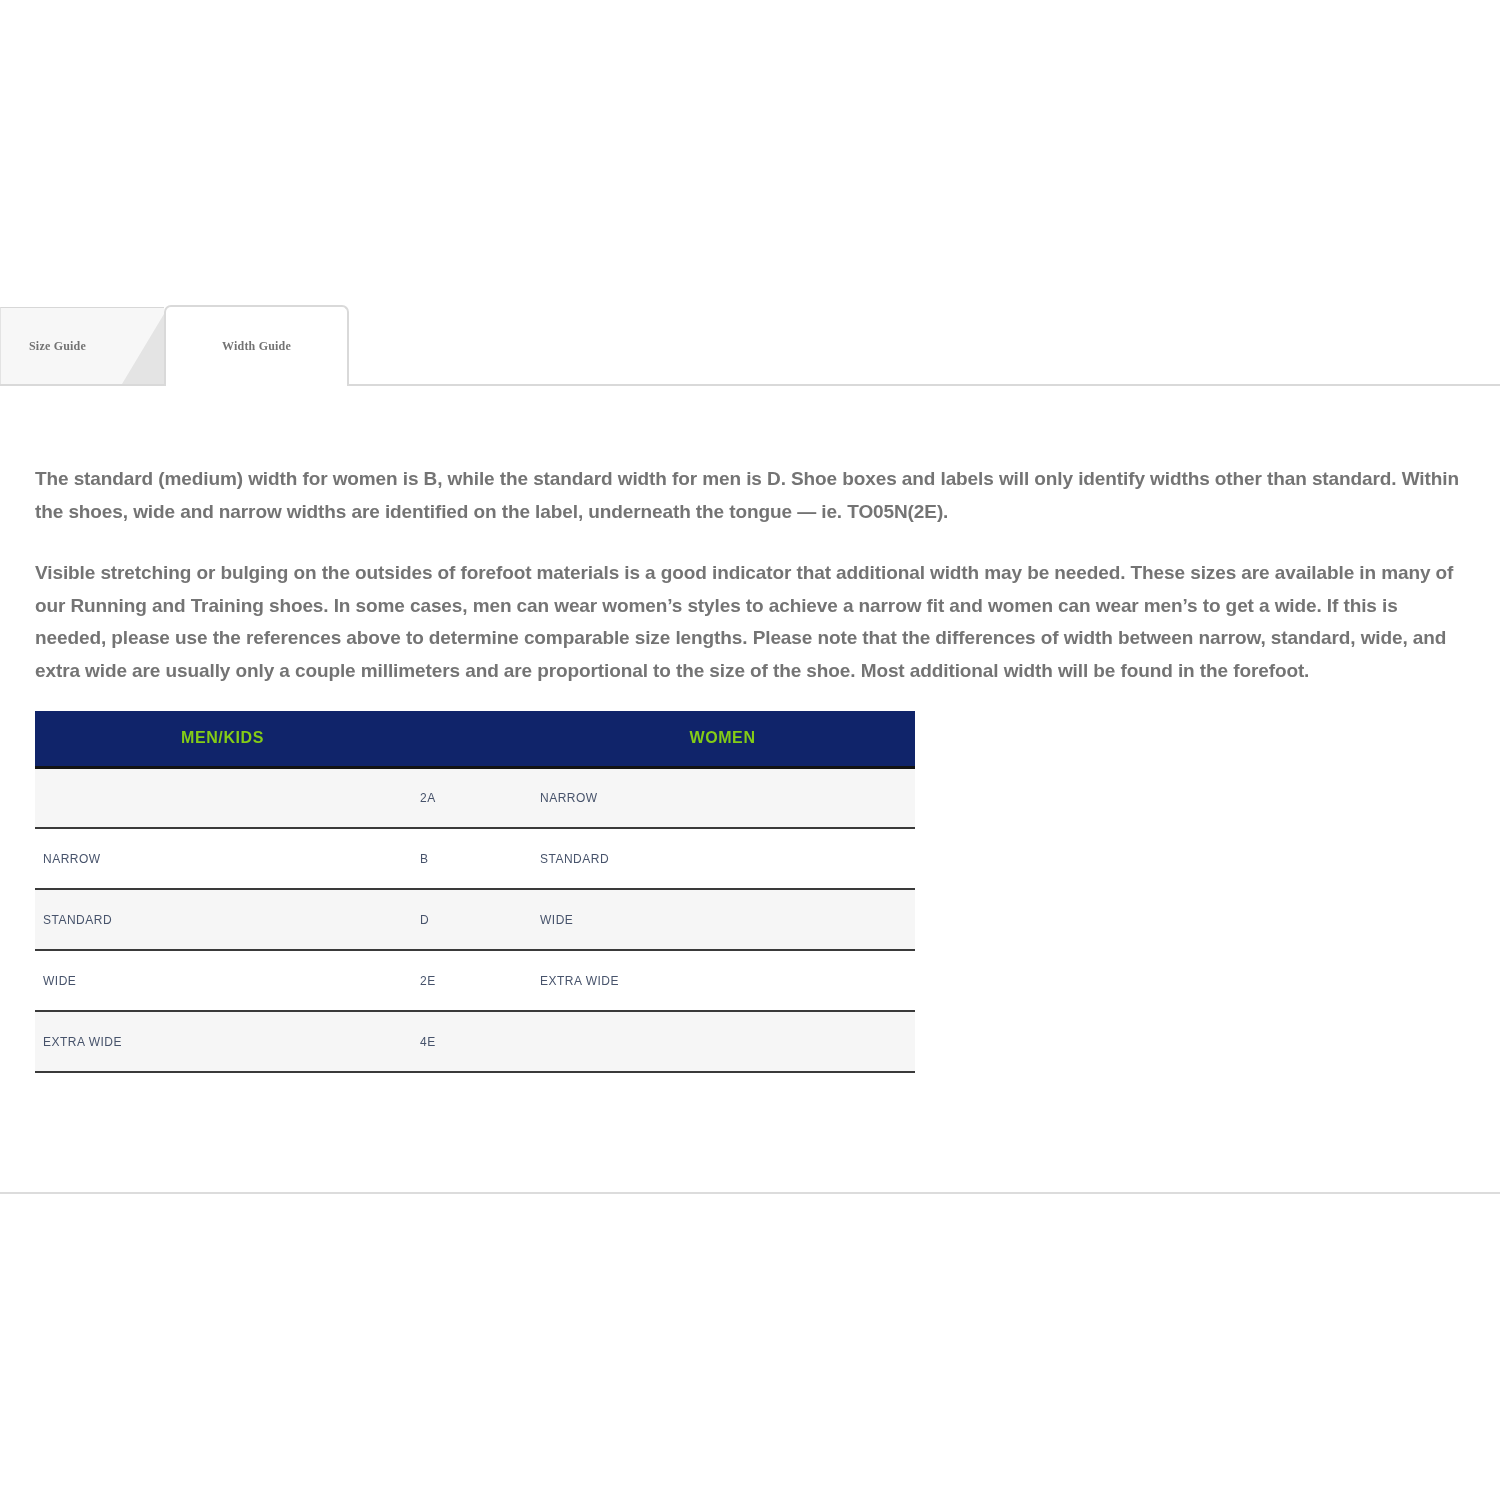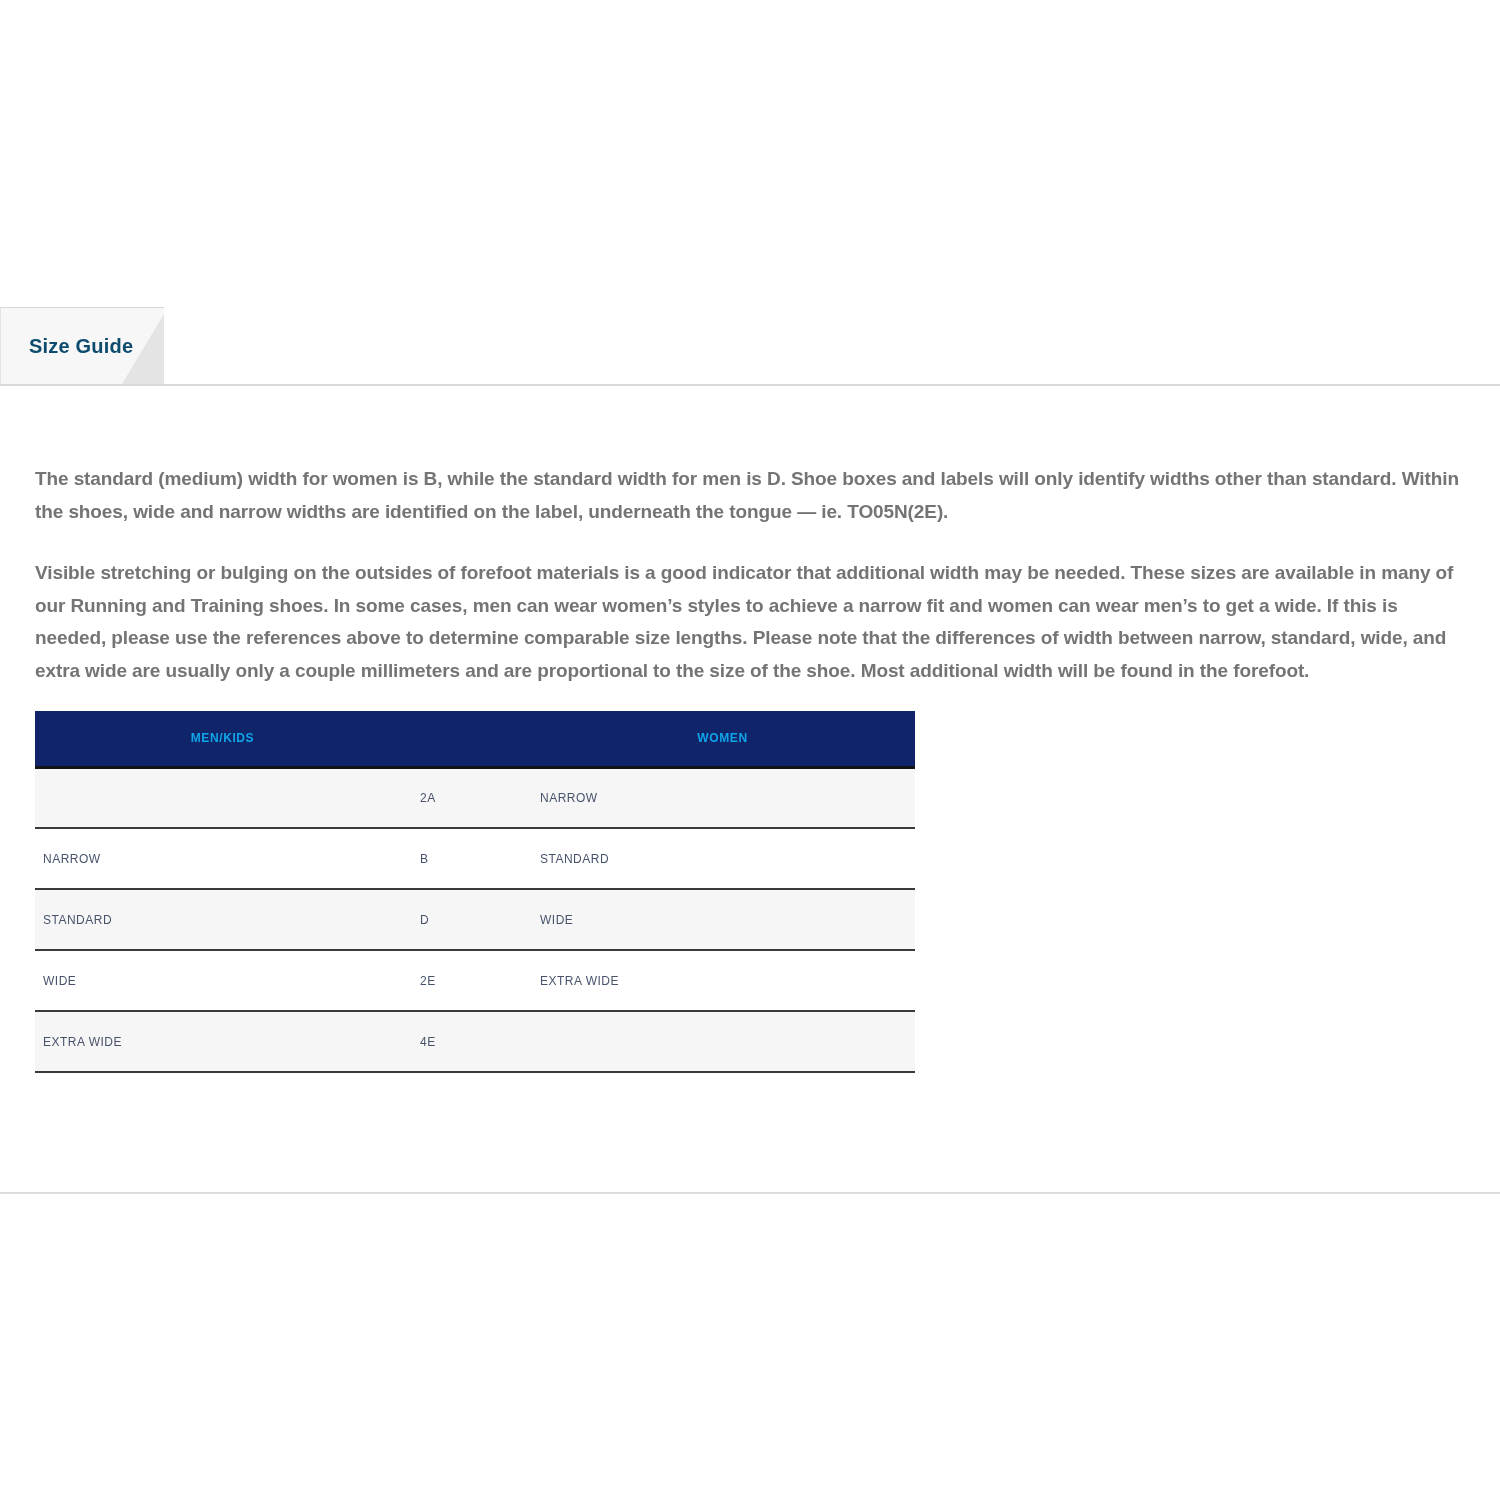--- a/index.html
+++ b/index.html
@@ -3,22 +3,22 @@
 <meta charset="utf-8">
 <style>
   * { margin:0; padding:0; box-sizing:border-box; }
   html,body { width:1500px; height:1500px; background:#ffffff;
     font-family:"Liberation Sans", sans-serif; }
   .page { position:relative; width:1500px; height:1500px; background:#fff; overflow:hidden; }
 
   
   .tabbar-line { position:absolute; top:384px; left:0; width:1500px; height:2px;
     background:#d9d9d9; z-index:1; }
-  .tab { position:absolute; font-size:20px; font-weight:bold; color:#0c4a6e;
-    letter-spacing:.2px; display:flex; align-items:center; cursor:pointer; }
+  .tab { position:absolute; font-size:12px; font-weight:bold; color:#737373;
+    letter-spacing:.2px; display:flex; align-items:center; cursor:pointer;font-family:Liberation Serif, serif; }
   .tab-inactive { top:307px; left:0; width:164px; height:77px; background:#f7f7f7;
     border-top:1px solid #d7d7d7; border-left:1px solid #e3e3e3;
     padding-left:28px; z-index:0; }
   .tab-inactive .wedge { position:absolute; right:0; bottom:0; width:42px; height:70px;
     background:#e4e4e4; clip-path:polygon(100% 0, 100% 100%, 0 100%); }
   .tab-active { top:305px; left:164px; width:185px; height:81px; background:#ffffff;
     border:2px solid #d9d9d9; border-bottom:none; border-radius:7px 7px 0 0;
     justify-content:center; z-index:2; }
 
   
@@ -26,21 +26,21 @@
     font-size:19px; font-weight:bold; letter-spacing:-0.1px;
     line-height:32.5px; color:#747474; }
   .para-intro { margin-bottom:29px; }
   .para-q, .para-ans { margin:0; }
 
   
   table.wtable { border-collapse:collapse; table-layout:fixed; width:880px;
     margin-top:24px; }
   .wtable col.c1 { width:375px; } .wtable col.c2 { width:120px; } .wtable col.c3 { width:385px; }
   .wtable thead tr { height:56px; border-bottom:3px solid #141414; }
-  .wtable th { background:#10246a; color:#0ea5e9; font-size:12px; font-weight:bold;
+  .wtable th { background:#10246a; color:#84cc16; font-size:16px; font-weight:bold;
     letter-spacing:.6px; text-align:center; }
   .wtable tbody tr { height:61px; border-bottom:2px solid #3a3a3a; }
   .wtable tbody tr:nth-child(odd) { background:#f6f6f6; }
   .wtable tbody tr:nth-child(even) { background:#ffffff; }
   .wtable td { font-size:12px; font-weight:normal; color:#47536b; letter-spacing:.5px;
     line-height:18px; vertical-align:middle; }
   .wtable td.men   { padding-left:8px; }
   .wtable td.code  { padding-left:10px; }
   .wtable td.women { padding-left:10px; }
 
@@ -53,20 +53,23 @@
 
 <div class="page">
 
   <div class="tabbar-line"></div>
 
   <div class="tab tab-inactive">
     <span>Size Guide</span>
     <span class="wedge"></span>
   </div>
 
+  <div class="tab tab-active">
+    <span>Width Guide</span>
+  </div>
 
   <div class="content">
 
     <p class="para-intro">The standard (medium) width for women is B, while the standard width for men is D. Shoe boxes and labels will only identify widths other than standard. Within the shoes, wide and narrow widths are identified on the label, underneath the tongue — ie. TO05N(2E).</p>
 
     <p class="para-ans">Visible stretching or bulging on the outsides of forefoot materials is a good indicator that additional width may be needed. These sizes are available in many of our Running and Training shoes. In some cases, men can wear women’s styles to achieve a narrow fit and women can wear men’s to get a wide. If this is needed, please use the references above to determine comparable size lengths. Please note that the differences of width between narrow, standard, wide, and extra wide are usually only a couple millimeters and are proportional to the size of the shoe. Most additional width will be found in the forefoot.</p>
 
     <table class="wtable">
       <colgroup>
           <col class="c1">

